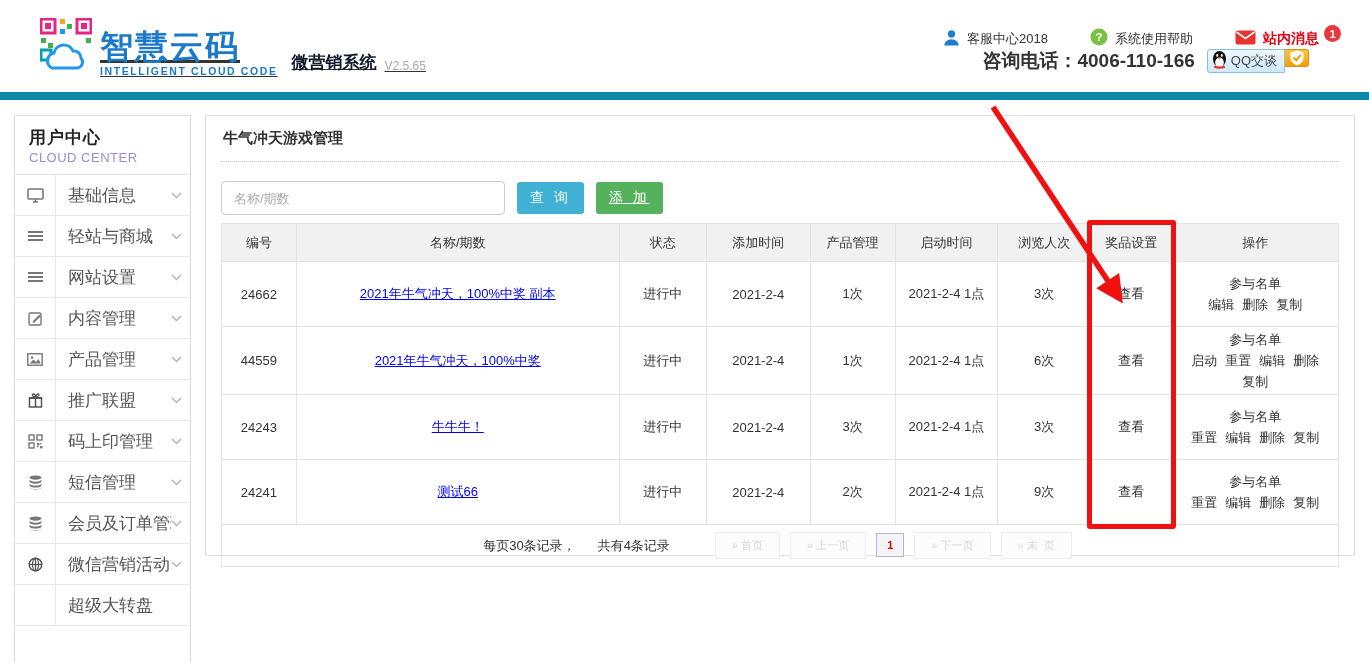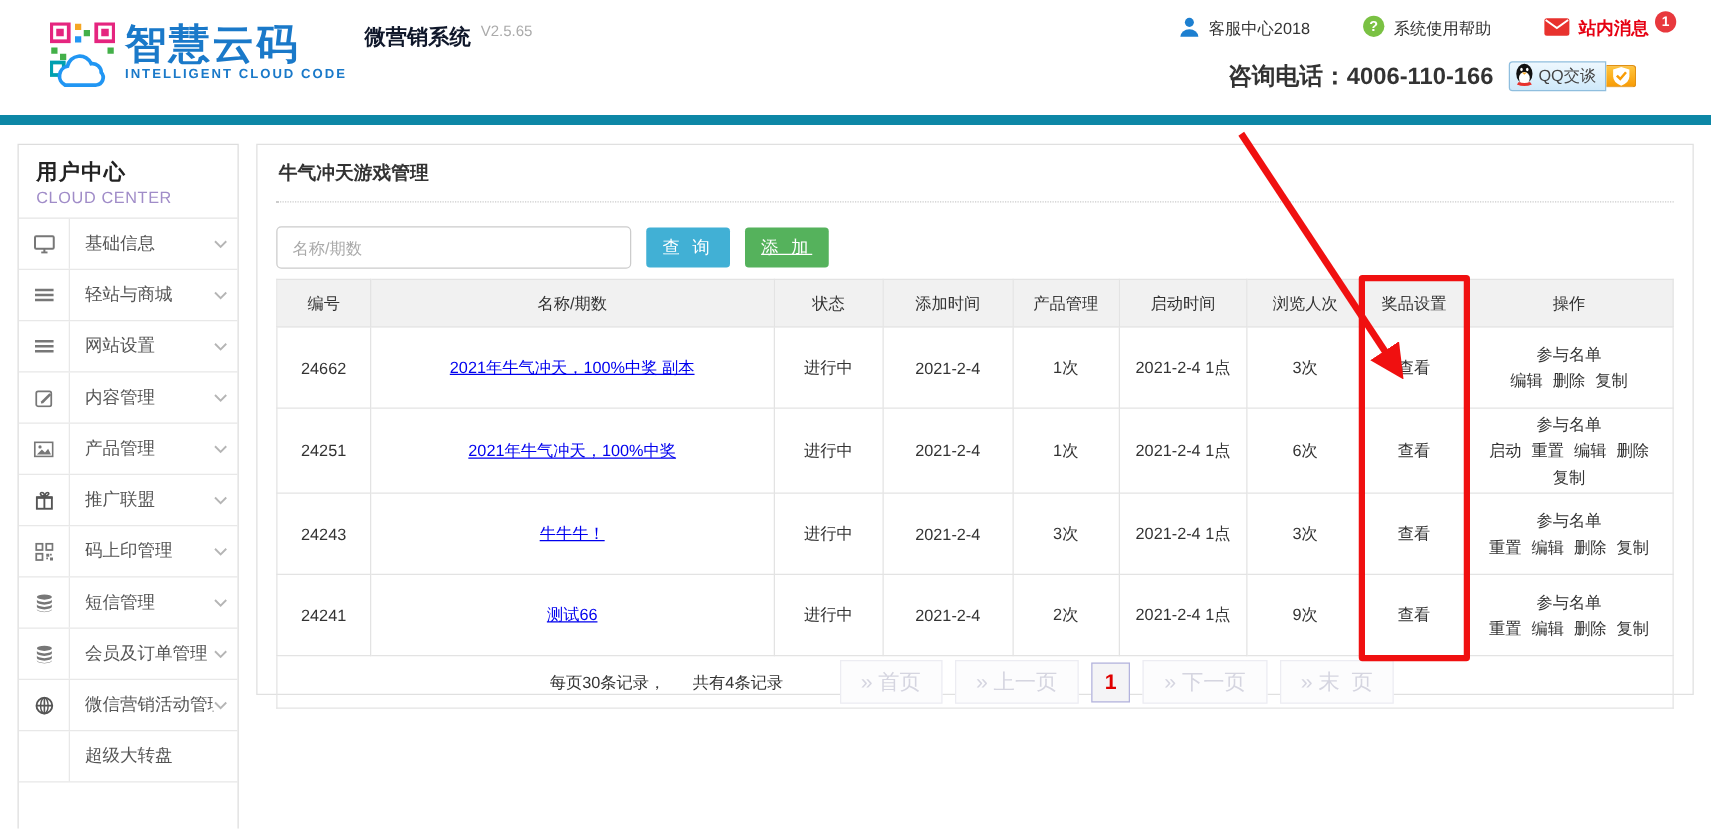--- a/index.html
+++ b/index.html
@@ -1,47 +1,47 @@
 <!DOCTYPE html>
 <html><head>
 <meta charset="utf-8">
 <style>
   html,body{margin:0;padding:0;background:#fff;}
   .screen{position:relative;width:1369px;height:663px;overflow:hidden;background:#fff;
     font-family:"Liberation Sans","DejaVu Sans",sans-serif;color:#333;}
   
   .topbar{position:absolute;left:0;top:0;width:100%;height:92px;background:#fff;}
   .teal-bar{position:absolute;left:0;top:92px;width:100%;height:8px;background:#0d87a6;}
-  .logo-wrap{position:absolute;left:40px;top:18px;display:flex;}
+  .logo-wrap{position:absolute;left:40px;top:18px;display:flex;align-items:flex-end;text-decoration:underline;}
   .logo-txt{margin-left:8px;line-height:1;}
   .logo-title{font-size:33px;font-weight:bold;color:#1a79c9;letter-spacing:2px;}
   .logo-sub{font-size:10.5px;font-weight:bold;color:#1a79c9;letter-spacing:1.6px;margin-top:3px;}
   .logo-product{margin-left:14px;font-size:17px;font-weight:bold;color:#0f172a;padding-bottom:2px;}
   .logo-version{margin-left:8px;font-size:12px;color:#aaa;padding-bottom:3px;}
-  .topnav{position:absolute;right:28px;top:12px;display:flex;align-items:center;gap:42px;font-size:13px;}
+  .topnav{position:absolute;right:28px;top:28px;display:flex;align-items:center;gap:42px;font-size:13px;}
   .topnav-item{display:inline-flex;align-items:center;gap:7px;cursor:pointer;color:#333;}
   .msg-label{color:#e60012;font-weight:bold;font-size:14px;}
   .msg-badge{display:inline-flex;align-items:center;justify-content:center;width:17px;height:17px;
     border-radius:50%;background:#e8383d;color:#fff;font-size:11px;font-weight:bold;margin-left:-2px;margin-top:-10px;}
   .phone-row{position:absolute;right:60px;top:48px;display:flex;align-items:center;gap:12px;}
   .phone{font-size:19px;font-weight:bold;color:#333;}
-  .qq-widget{display:inline-flex;align-items:center;height:24px;cursor:pointer;}
+  .qq-widget{display:inline-flex;align-items:flex-start;height:24px;cursor:pointer;}
   .qq-left{display:inline-flex;align-items:center;gap:3px;padding:0 7px 0 3px;
     background:linear-gradient(#eef8fe,#cfe9fa);border:1px solid #8fbede;border-radius:3px 0 0 3px;
     font-size:13px;color:#444;}
   .qq-right{display:inline-flex;align-items:center;justify-content:center;width:23px;
     background:linear-gradient(#ffc53d,#f89c06);border:1px solid #e09015;border-left:none;border-radius:0 3px 3px 0;}
   
   .sidebar{position:absolute;left:14px;top:115px;width:177px;background:#fff;border:1px solid #ddd;height:600px;box-sizing:border-box;}
   .sb-head{padding:10px 14px 9px;border-bottom:1px solid #e5e5e5;}
   .sb-title{font-size:17px;font-weight:bold;color:#222;letter-spacing:1px;}
   .sb-sub{font-size:13px;color:#a08cc8;letter-spacing:.5px;margin-top:1px;}
   .sb-item{display:flex;align-items:center;height:40px;border-bottom:1px solid #e8e8e8;cursor:pointer;}
   .sb-icon{width:40px;align-self:stretch;display:flex;align-items:center;justify-content:center;border-right:1px solid #e8e8e8;}
-  .sb-label{flex:1;padding-left:12px;font-size:14px;color:#555;white-space:nowrap;overflow:hidden;}
+  .sb-label{flex:1;padding-left:12px;font-size:17px;color:#555;white-space:nowrap;overflow:hidden;}
   .sb-chevron{margin-right:8px;display:flex;}
   
   .main-panel{position:absolute;left:205px;top:115px;width:1150px;height:441px;box-sizing:border-box;
     background:#fff;border:1px solid #e0e0e0;padding:0 15px;}
   .page-title{font-size:15px;font-weight:bold;color:#333;padding:13px 2px 13px;border-bottom:1px dotted #ccc;}
   .search-row{display:flex;align-items:center;margin:19px 0 8px;}
   .search-input{width:258px;height:32px;border:1px solid #ccc;border-radius:4px;padding:0 12px;
     font-size:13px;color:#333;outline:none;font-family:inherit;}
   .search-input::placeholder{color:#aaa;}
   .btn{height:32px;border:none;border-radius:3px;color:#fff;font-size:14px;letter-spacing:3px;
@@ -54,21 +54,21 @@
   table.data td{border:1px solid #e3e3e3;height:60px;text-align:center;color:#333;padding:2px 4px;}
   a.game-link{color:#0000ee;text-decoration:underline;cursor:pointer;}
   .actions-cell div{line-height:21px;}
   .action{margin:0 4px;cursor:pointer;white-space:nowrap;}
   .prize-link{cursor:pointer;}
   
   .pagination{display:flex;align-items:center;justify-content:center;height:41px;
     border:1px solid #e3e3e3;border-top:none;font-size:13px;color:#333;}
   .pg-text{margin-right:22px;}
   .pg-btn{display:inline-block;margin:4px 5px;padding:5px 16px;border:1px solid #ececf2;background:#fcfcfd;
-    color:#d5d5e0;font-size:17px;cursor:pointer;white-space:pre;}
+    color:#d5d5e0;font-size:11px;cursor:pointer;white-space:pre;}
   .pg-btn.current{color:#e00000;font-weight:bold;border:1px solid #b3b3dd;background:#f4f4f6;padding:5px 10px;}
   
   #annotation-rect{position:absolute;border:5px solid #f01010;border-radius:3px;pointer-events:none;z-index:40;}
   #annotation-svg{position:absolute;left:0;top:0;width:1369px;height:663px;pointer-events:none;z-index:41;}
 </style>
 </head>
 <body>
 
 <div class="screen">
 
@@ -380,21 +380,21 @@
             <td>1次</td>
             <td>2021-2-4 1点</td>
             <td>3次</td>
             <td class="prize-cell"><span class="prize-link">查看</span></td>
             <td class="actions-cell">
               <div><span class="action">参与名单</span></div>
               <div><span class="action">编辑</span><span class="action">删除</span><span class="action">复制</span></div>
             </td>
           </tr>
           <tr>
-            <td>24251</td>
+            <td>44559</td>
             <td><a class="game-link">2021年牛气冲天，100%中奖</a></td>
             <td>进行中</td>
             <td>2021-2-4</td>
             <td>1次</td>
             <td>2021-2-4 1点</td>
             <td>6次</td>
             <td class="prize-cell"><span class="prize-link">查看</span></td>
             <td class="actions-cell">
               <div><span class="action">参与名单</span></div>
               <div><span class="action">启动</span><span class="action">重置</span><span class="action">编辑</span><span class="action">删除</span><span class="action">复制</span></div>

